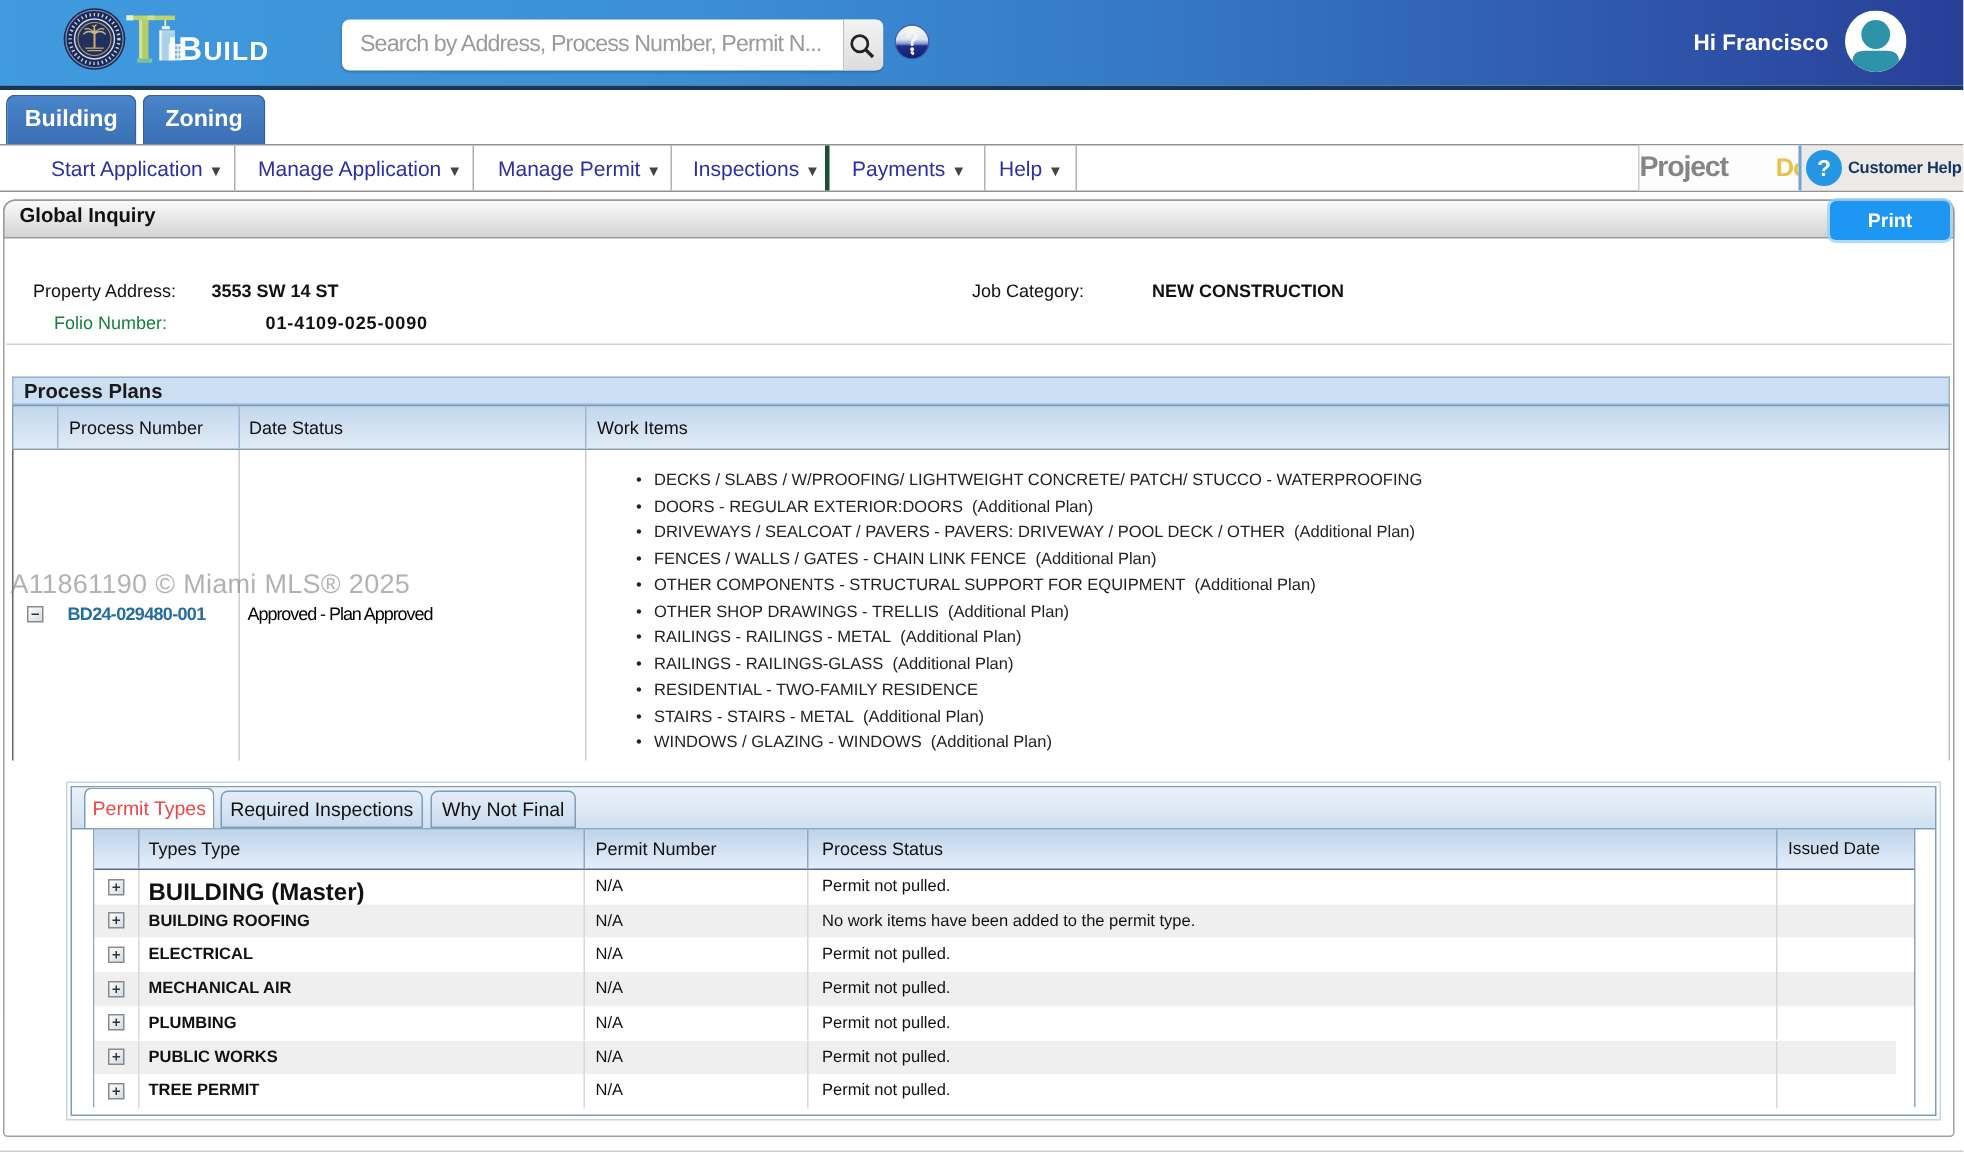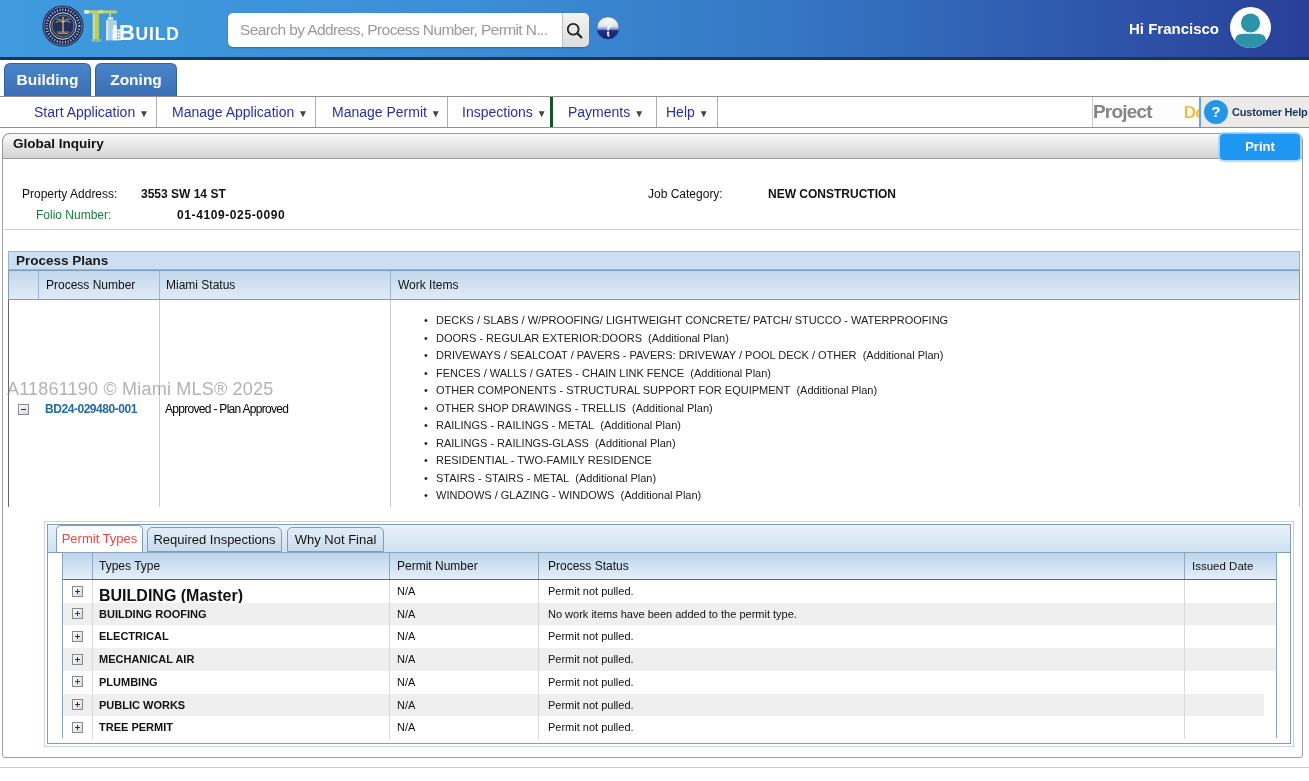--- a/index.html
+++ b/index.html
@@ -138,21 +138,21 @@
 
 <div class="abs" style="left:8px;top:251px;width:1292px;height:19px;background:#ccdff2;border:1px solid #95b3d7;box-sizing:border-box;"></div>
 <div class="abs" style="left:16px;top:251px;height:19px;line-height:19px;font-size:13.5px;font-weight:bold;color:#1a1a1a;">Process Plans</div>
 
 <div class="abs" style="left:8px;top:270px;width:1292px;height:30px;background:linear-gradient(#c3d7ec,#e0ebf7);border:1px solid #7f9db9;box-sizing:border-box;">
   <div class="abs" style="left:29px;top:0;width:1px;height:28px;background:#9cb6d3;"></div>
   <div class="abs" style="left:150px;top:0;width:1px;height:28px;background:#9cb6d3;"></div>
   <div class="abs" style="left:381px;top:0;width:1px;height:28px;background:#9cb6d3;"></div>
 </div>
 <div class="abs" style="left:46px;top:270px;height:30px;line-height:30px;font-size:12px;color:#111;">Process Number</div>
-<div class="abs" style="left:166px;top:270px;height:30px;line-height:30px;font-size:12px;color:#111;">Miami Status</div>
+<div class="abs" style="left:166px;top:270px;height:30px;line-height:30px;font-size:12px;color:#111;">Date Status</div>
 <div class="abs" style="left:398px;top:270px;height:30px;line-height:30px;font-size:12px;color:#111;">Work Items</div>
 
 <div class="abs" style="left:8px;top:300px;width:1292px;height:207px;background:#fff;border-left:1px solid #666;border-right:1px solid #c0c0c0;box-sizing:border-box;">
   <div class="abs" style="left:150px;top:0;width:1px;height:207px;background:#ccc;"></div>
   <div class="abs" style="left:381px;top:0;width:1px;height:207px;background:#ccc;"></div>
 </div>
 
 <div class="abs" style="left:7px;top:380px;font-size:18px;line-height:1;letter-spacing:0.2px;color:rgba(130,130,130,0.62);white-space:nowrap;">A11861190 © Miami MLS® 2025</div>
 
 <div class="abs" style="left:18px;top:404px;width:11px;height:11px;background:linear-gradient(135deg,#fdfdfd,#cfdce8);border:1px solid #8a8a8a;box-sizing:border-box;">

